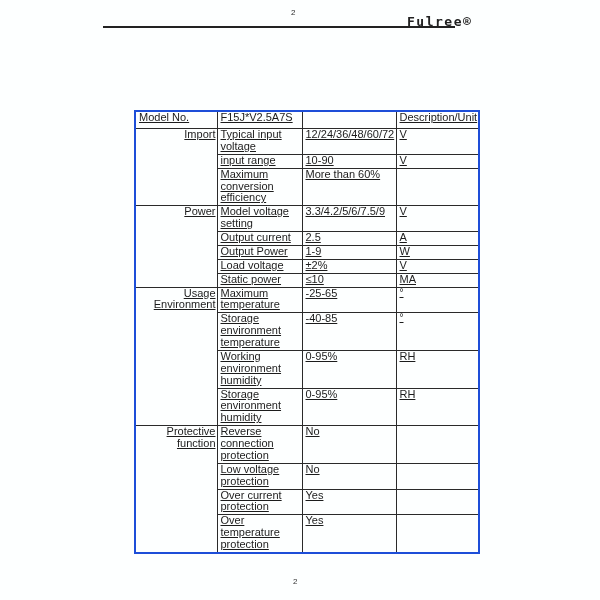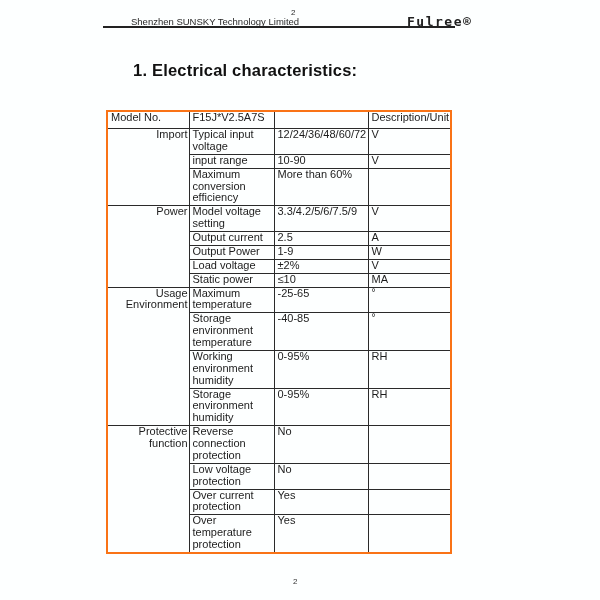--- a/index.html
+++ b/index.html
@@ -32,24 +32,25 @@
 
   
   .doc-title{
     position:absolute;left:133px;top:61px;
     font-size:16.5px;font-weight:bold;color:#111;
     letter-spacing:0.2px;white-space:nowrap;
   }
 
   
   table.spec{
-    position:absolute;left:106px;top:110px;
+    position:absolute;left:134px;top:110px;
     border-collapse:collapse;table-layout:fixed;
     width:344px;font-size:11px;line-height:1.08;color:#1c1c1c;
-    border:2px solid #f97316;
+    border:2px solid #1d4ed8;
+    text-decoration:underline;
   }
   table.spec col.c1{width:82px;}
   table.spec col.c2{width:85px;}
   table.spec col.c3{width:94px;}
   table.spec col.c4{width:83px;}
   table.spec td{
     border:1px solid #2a2a2a;
     vertical-align:top;
     padding:0 1px 1px 3px;
     overflow:hidden;
@@ -64,26 +65,24 @@
   .footer-page{
     position:absolute;left:293px;top:577px;
     font-size:8px;color:#333;
   }
 </style>
 </head>
 <body>
 
 <div class="page">
 
-  <span class="hdr-company">Shenzhen SUNSKY Technology Limited</span>
   <span class="hdr-sup">2</span>
   <span class="hdr-brand">Fulree®</span>
   <div class="hdr-rule"></div>
 
-  <div class="doc-title">1. Electrical characteristics:</div>
 
   <table class="spec">
     <colgroup>
       <col class="c1">
         <col class="c2">
         <col class="c3">
         <col class="c4">
     </colgroup>
     <tbody id="spec-body">
       <tr class="hdr-row">

